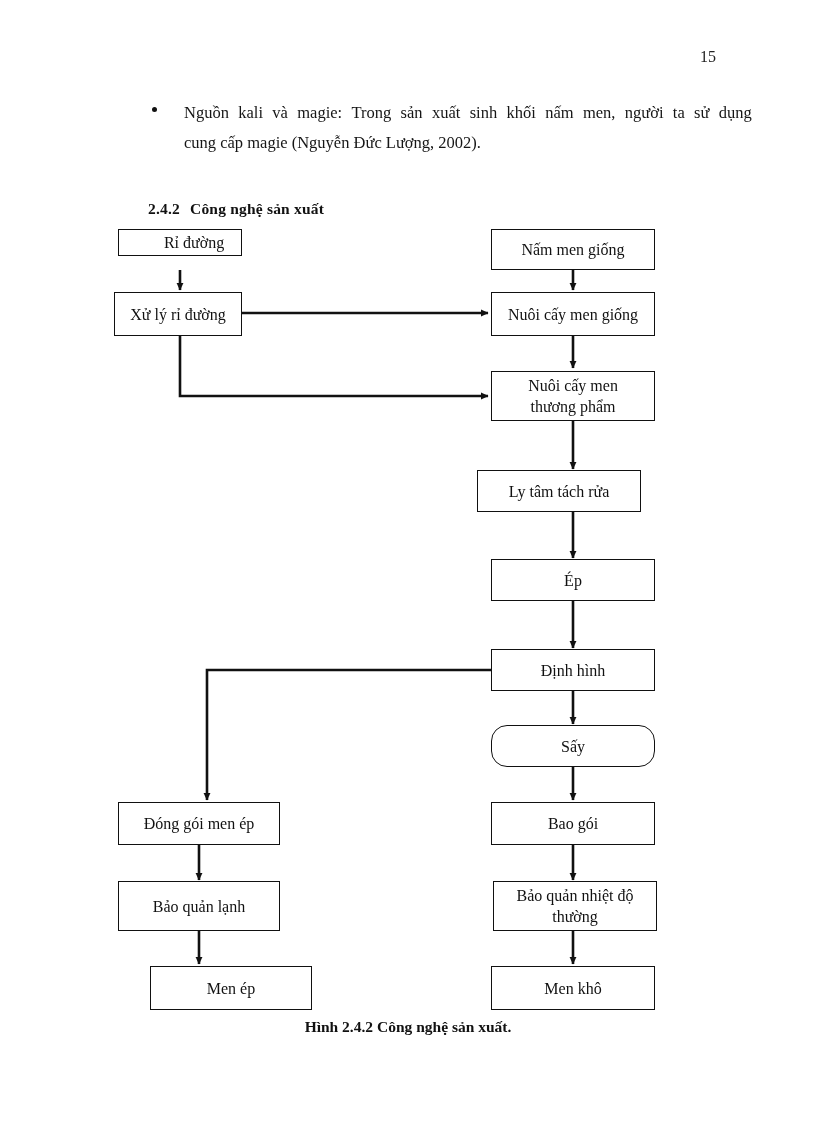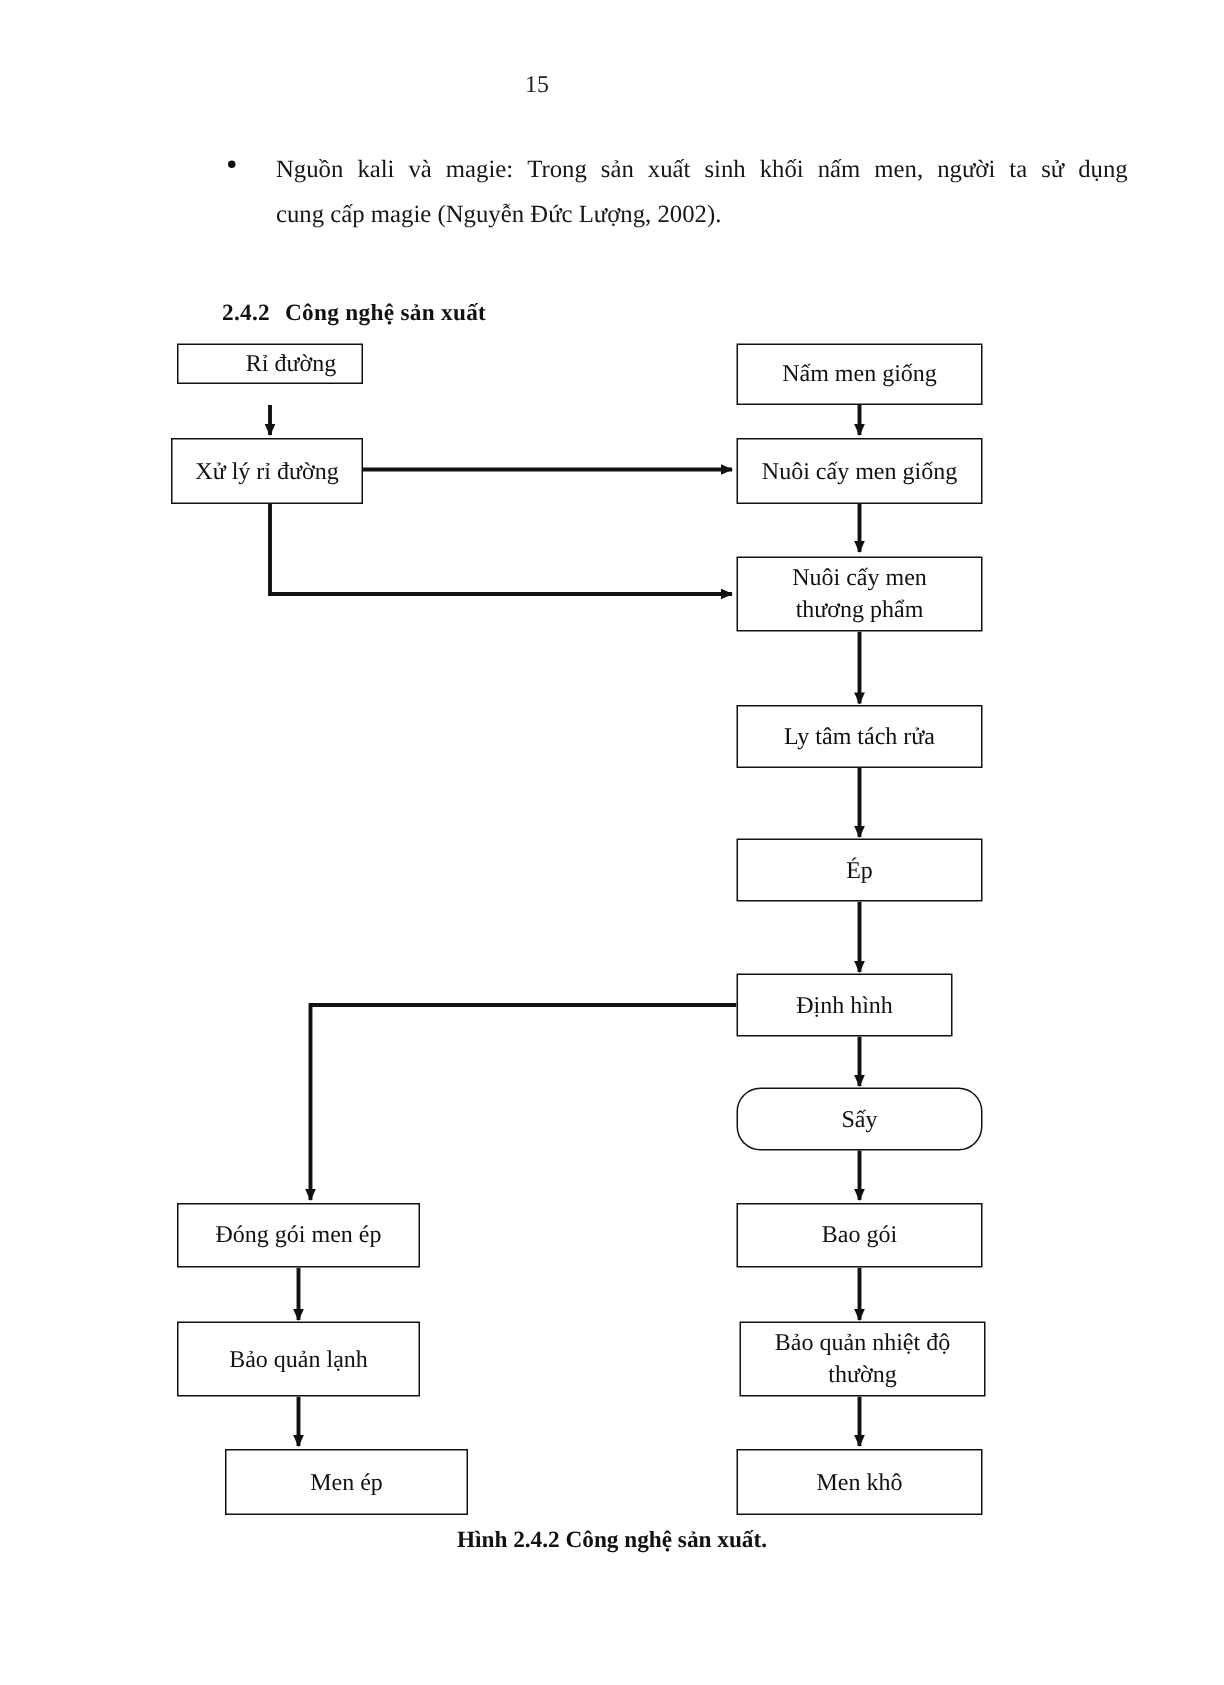--- a/index.html
+++ b/index.html
@@ -22,21 +22,21 @@
     width: 816px;
     height: 1123px;
   }
 
   
   .page-number {
     position: absolute;
     top: 48px;
     left: 0;
     width: 716px;
-    text-align: center;
+    text-align: right;
     font-size: 16px;
     color: #222;
   }
 
   
   .bullet-block {
     position: absolute;
     top: 98px;
     left: 152px;
     width: 600px;
@@ -235,29 +235,29 @@
 
     <div class="node" style="left:491px; top:292px; width:164px; height:44px;">
       <span>Nuôi cấy men giống</span>
     </div>
 
     <div class="node multiline" style="left:491px; top:371px; width:164px; height:50px;">
       <span style="white-space:pre-line;">Nuôi cấy men
 thương phẩm</span>
     </div>
 
-    <div class="node" style="left:491px; top:470px; width:164px; height:42px;">
+    <div class="node" style="left:477px; top:470px; width:164px; height:42px;">
       <span>Ly tâm tách rửa</span>
     </div>
 
     <div class="node" style="left:491px; top:559px; width:164px; height:42px;">
       <span>Ép</span>
     </div>
 
-    <div class="node" style="left:491px; top:649px; width:144px; height:42px;">
+    <div class="node" style="left:491px; top:649px; width:164px; height:42px;">
       <span>Định hình</span>
     </div>
 
     <div class="node" style="left:491px; top:725px; width:164px; height:42px;border-radius:16px;">
       <span>Sấy</span>
     </div>
 
     <div class="node" style="left:491px; top:802px; width:164px; height:43px;">
       <span>Bao gói</span>
     </div>

